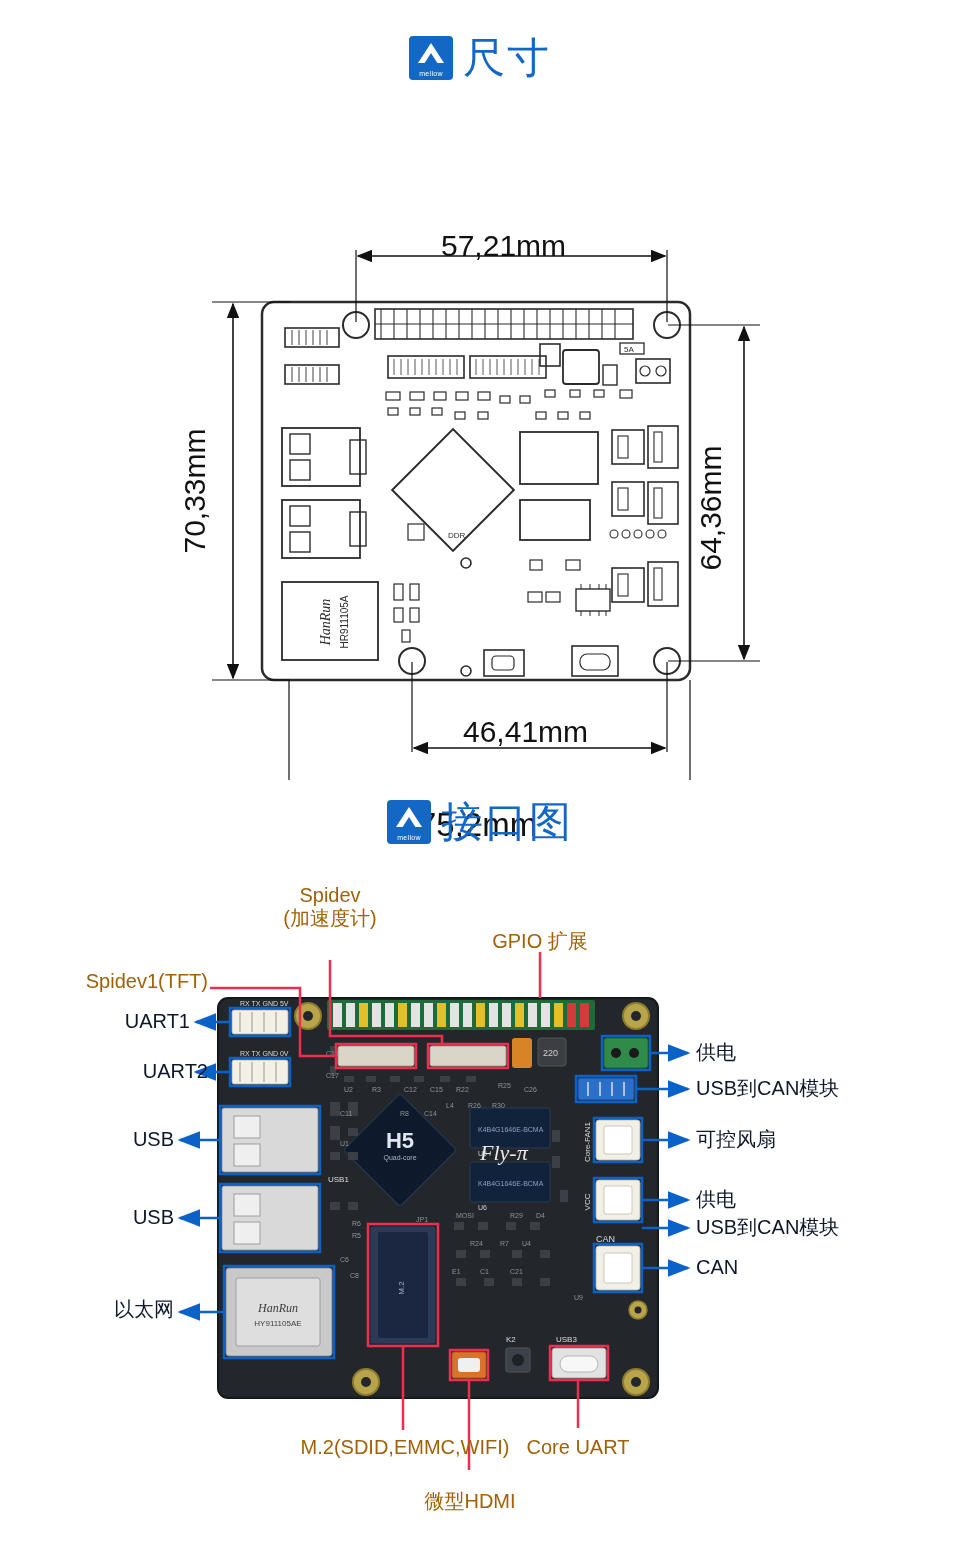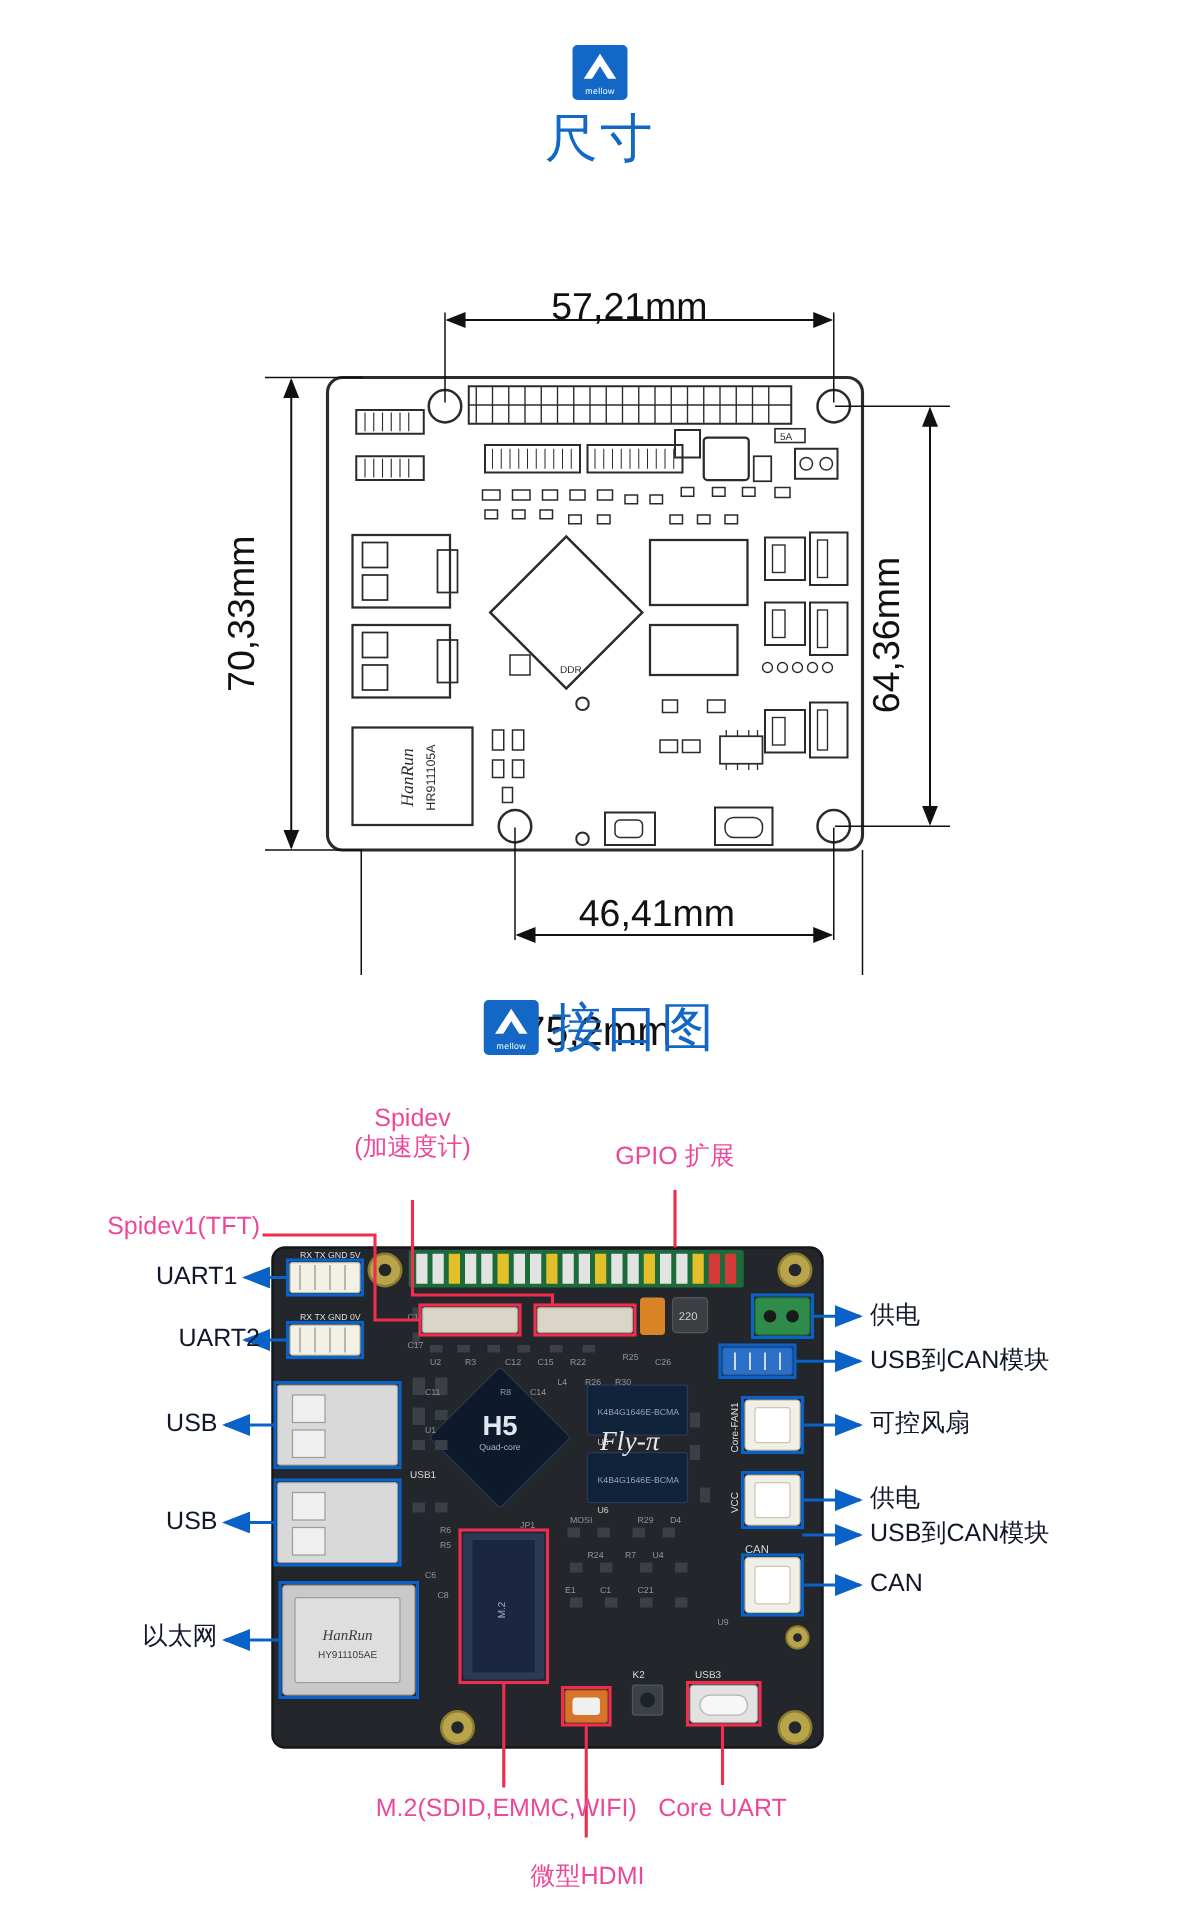--- a/index.html
+++ b/index.html
@@ -100,28 +100,28 @@
     height: 660px;
   }
   #iface-wrap svg { position: absolute; left: 0; top: 0; }
   .cb {           
     position: absolute;
     font-size: 20px;
     white-space: nowrap;
     line-height: 1.15;
   }
   .cb.blue { color: #0f172a; }
-  .cb.red  { color: #ec4899; }
+  .cb.red  { color: #a16207; }
   .cb.center { text-align: center; }
   .cb.right { text-align: right; }
 </style>
 </head>
 <body>
 
-<div class="section-head" id="head1" style="top:36px;flex-direction:column;">
+<div class="section-head" id="head1" style="top:36px;">
   <span class="logo-badge">
     <span class="peak"></span>
       <span class="peak-inner"></span>
     <span class="word">mellow</span>
   </span>
   <span class="section-title">尺寸</span>
 </div>
 
 <div id="dim-wrap">
   <svg width="960" height="680">
@@ -622,18 +622,18 @@
   <div class="cb blue" style="left:696px; top:258px;">可控风扇</div>
   <div class="cb blue" style="left:696px; top:318px;">供电</div>
   <div class="cb blue" style="left:696px; top:346px;">USB到CAN模块</div>
   <div class="cb blue" style="left:696px; top:386px;">CAN</div>
 
   <div class="cb red right" style="left:40px; top:100px; width:168px;">Spidev1(TFT)</div>
   <div class="cb red center" style="left:240px; top:14px; width:180px;">
     <div>Spidev</div>
     <div>(加速度计)</div>
   </div>
-  <div class="cb red center" style="left:452px; top:44px; width:176px;">GPIO 扩展</div>
+  <div class="cb red center" style="left:452px; top:60px; width:176px;">GPIO 扩展</div>
 
   <div class="cb red center" style="left:190px; top:566px; width:430px;">M.2(SDID,EMMC,WIFI)</div>
   <div class="cb red center" style="left:350px; top:620px; width:240px;">微型HDMI</div>
   <div class="cb red center" style="left:478px; top:566px; width:200px;">Core UART</div>
 </div>
 
 </body></html>

